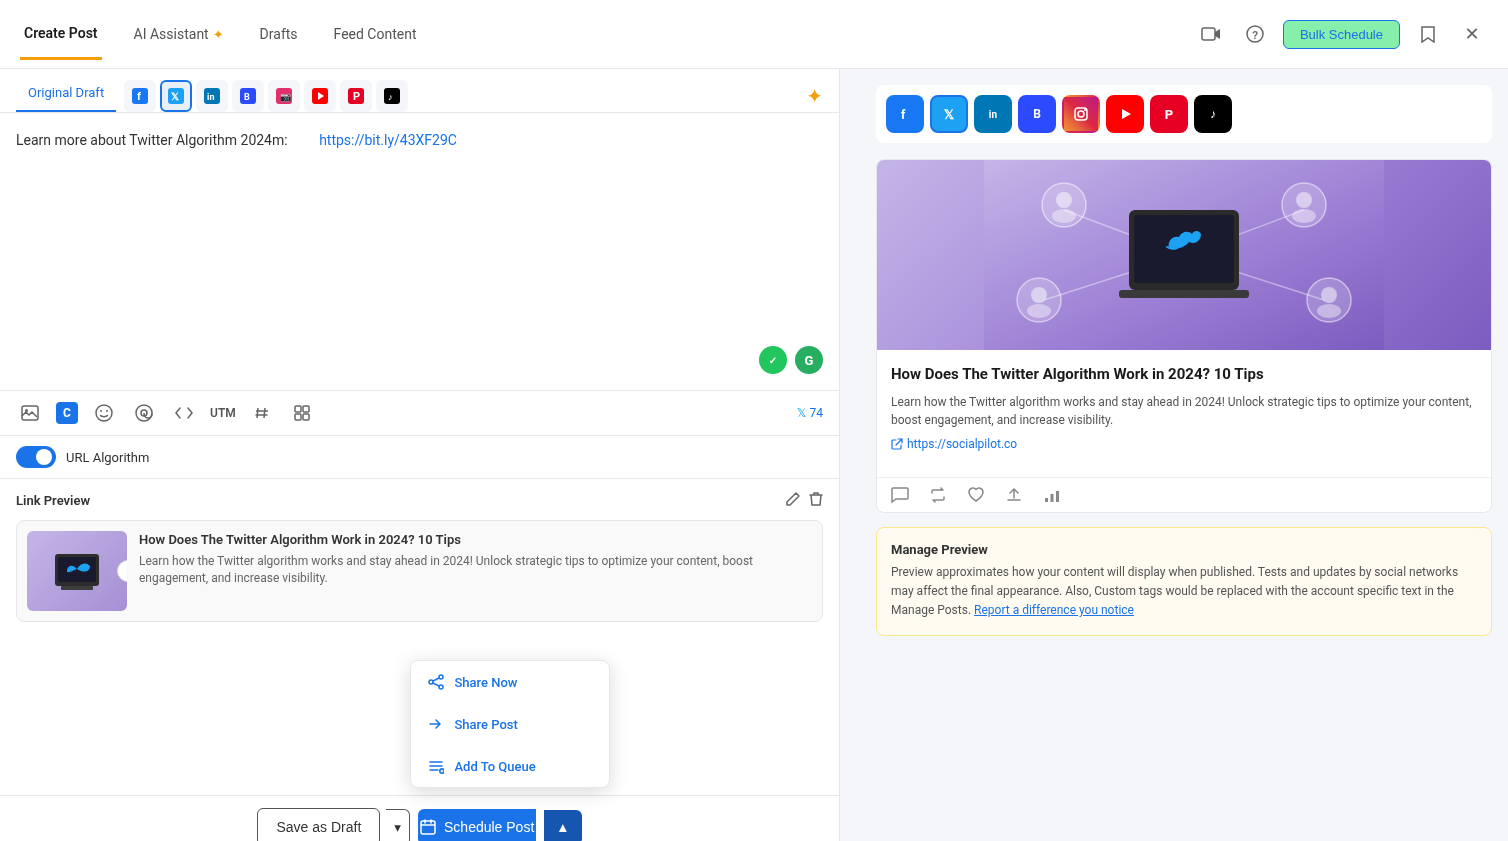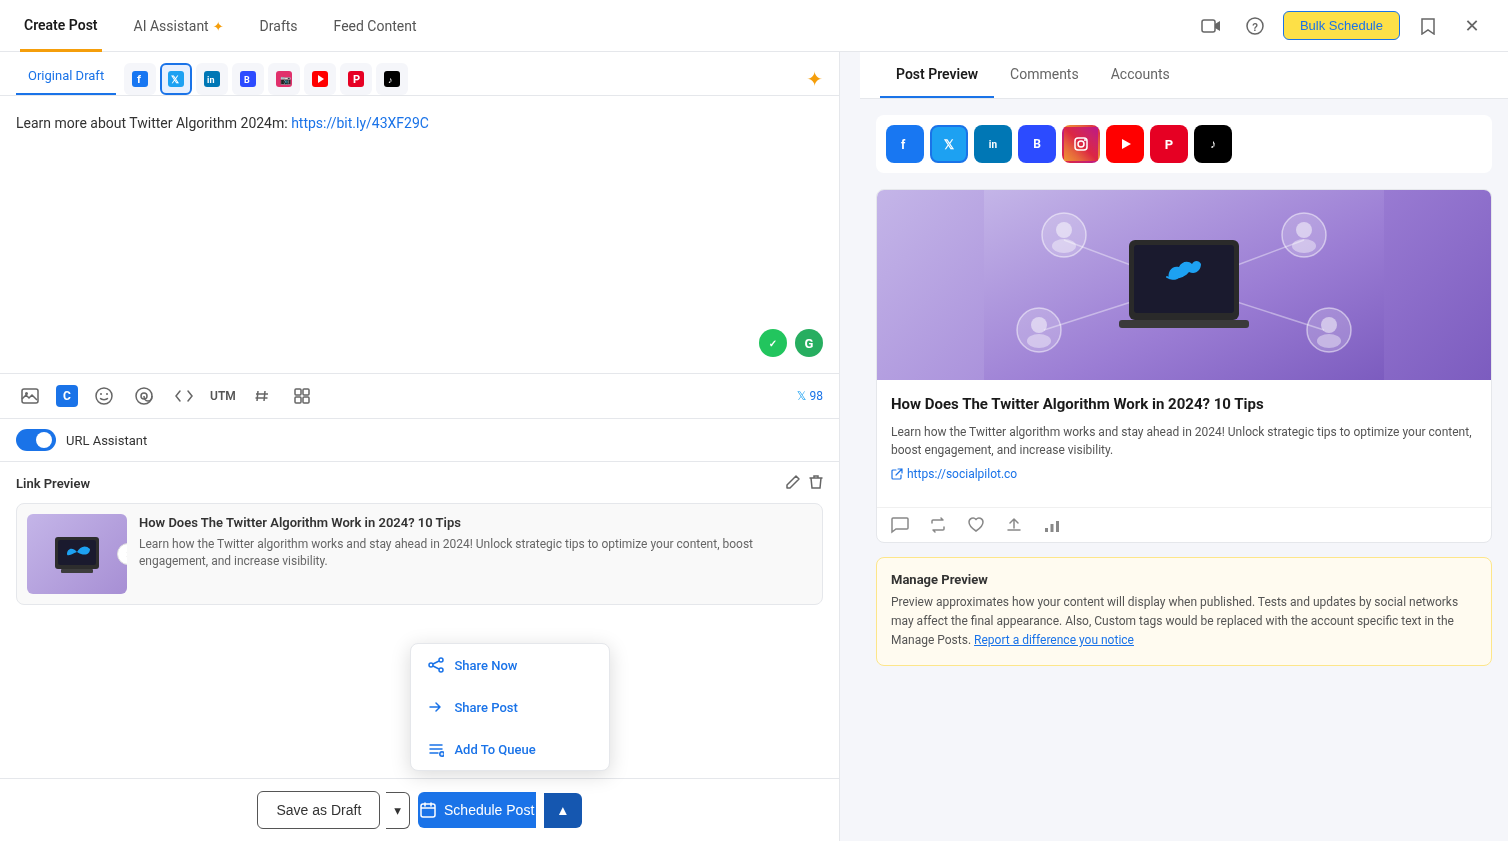--- a/index.html
+++ b/index.html
@@ -1,45 +1,45 @@
 <!DOCTYPE html>
 <html><head>
   <meta charset="utf-8">
   <style>
     * { box-sizing: border-box; margin: 0; padding: 0; }
     body { font-family: -apple-system, BlinkMacSystemFont, 'Segoe UI', Roboto, sans-serif; background: #f5f6fa; color: #333; font-size: 14px; overflow: hidden; }
 
     
-    .top-nav { display: flex; background: #fff; border-bottom: 1px solid #e5e7eb; padding: 0 20px; height: 52px; gap: 28px; position: relative; }
+    .top-nav { display: flex; align-items: center; background: #fff; border-bottom: 1px solid #e5e7eb; padding: 0 20px; height: 69px; gap: 28px; position: relative; }
     .nav-item { font-size: 14px; color: #555; cursor: pointer; padding: 0 4px; height: 52px; display: flex; align-items: center; text-decoration: none; }
     .nav-item.active { color: #1a1a1a; font-weight: 600; border-bottom: 3px solid #f59e0b; }
     .nav-ai { display: flex; align-items: center; gap: 4px; }
     .nav-right { margin-left: auto; display: flex; align-items: center; gap: 12px; }
-    .bulk-schedule-btn { border: 1.5px solid #1a73e8; color: #1a73e8; background: #fde047; border-radius: 6px; padding: 6px 16px; font-size: 13px; cursor: pointer; font-weight: 500; }
+    .bulk-schedule-btn { border: 1.5px solid #1a73e8; color: #1a73e8; background: #86efac; border-radius: 6px; padding: 6px 16px; font-size: 13px; cursor: pointer; font-weight: 500; }
     .nav-icon-btn { background: none; border: none; cursor: pointer; color: #666; font-size: 16px; display: flex; align-items: center; justify-content: center; width: 32px; height: 32px; border-radius: 4px; }
 
     
     .main-layout { display: flex; height: calc(841px - 52px); gap: 20px; }
 
     
     .left-panel { flex: 0 0 840px; background: #fff; border-right: 1px solid #e5e7eb; display: flex; flex-direction: column; overflow: hidden; }
 
     
     .draft-tabs { display: flex; align-items: center; padding: 10px 16px 0; gap: 8px; border-bottom: 1px solid #e5e7eb; }
     .draft-tab { padding: 6px 12px 10px; font-size: 13px; color: #555; cursor: pointer; border-bottom: 2px solid transparent; }
     .draft-tab.active { color: #1a73e8; border-bottom: 2px solid #1a73e8; }
     .social-tabs { display: flex; align-items: center; gap: 4px; }
     .social-tab { width: 32px; height: 32px; border-radius: 6px; display: flex; align-items: center; justify-content: center; cursor: pointer; border: 2px solid transparent; background: #f5f6fa; }
     .social-tab.active { border-color: #1a73e8; background: #e8f0fe; }
     .ai-sparkle { margin-left: auto; font-size: 18px; cursor: pointer; color: #f59e0b; }
 
     
     .editor-area { flex: 1; padding: 16px; position: relative; overflow: hidden; }
     .editor-textarea { width: 100%; height: 180px; border: none; outline: none; font-size: 14px; color: #333; resize: none; background: transparent; line-height: 1.6; }
-    .editor-link { color: #1a73e8; text-decoration: none; }
+    .editor-link { color: #1a73e8; text-decoration: none; margin-left: 28px; }
     .char-indicators { position: absolute; bottom: 16px; right: 16px; display: flex; gap: 8px; align-items: center; }
     .indicator { width: 28px; height: 28px; border-radius: 50%; display: flex; align-items: center; justify-content: center; font-size: 10px; font-weight: 600; }
     .indicator-green { background: #22c55e; color: #fff; }
     .indicator-grammarly { background: #27ae60; color: #fff; border-radius: 50%; font-weight: bold; font-size: 13px; }
 
     
     .editor-toolbar { display: flex; align-items: center; padding: 8px 16px; border-top: 1px solid #e5e7eb; gap: 12px; }
     .toolbar-btn { background: none; border: none; cursor: pointer; color: #666; font-size: 16px; width: 28px; height: 28px; display: flex; align-items: center; justify-content: center; border-radius: 4px; }
     .toolbar-c { background: #1a73e8; color: #fff; border-radius: 4px; width: 22px; height: 22px; font-size: 12px; font-weight: bold; display: flex; align-items: center; justify-content: center; cursor: pointer; }
     .toolbar-utm { font-size: 12px; font-weight: 600; color: #555; cursor: pointer; }
@@ -279,30 +279,30 @@
       <button class="toolbar-btn">
         <svg width="16" height="16" viewBox="0 0 16 16" fill="none">
             <rect x="1" y="1" width="6" height="6" rx="1" stroke="#666" stroke-width="1.5"></rect>
             <rect x="9" y="1" width="6" height="6" rx="1" stroke="#666" stroke-width="1.5"></rect>
             <rect x="1" y="9" width="6" height="6" rx="1" stroke="#666" stroke-width="1.5"></rect>
             <rect x="9" y="9" width="6" height="6" rx="1" stroke="#666" stroke-width="1.5"></rect>
           </svg>
       </button>
       <div class="char-count">
         <span style="color:#1da1f2;font-size:12px;">𝕏</span>
-        <span>98</span>
+        <span>74</span>
       </div>
     </div>
 
     <div class="url-shortening">
       <label class="toggle">
         <input type="checkbox" checked="" style="">
         <span class="toggle-slider"></span>
       </label>
-      <span class="url-label">URL Assistant</span>
+      <span class="url-label">URL Algorithm</span>
     </div>
 
     <div class="link-preview-section">
       <div class="link-preview-header">
         <span class="link-preview-title">Link Preview</span>
         <div class="link-preview-actions">
           <button class="lp-action-btn">
             <svg width="16" height="16" viewBox="0 0 16 16" fill="none">
                 <path d="M11 2l3 3-9 9H2v-3L11 2z" stroke="#666" stroke-width="1.5" stroke-linejoin="round"></path>
               </svg>
@@ -382,25 +382,20 @@
         <span>Schedule Post</span>
       </button>
       <button class="schedule-chevron">
         <span>▲</span>
       </button>
     </div>
   </div>
 
   <div class="right-panel">
 
-    <div class="right-tabs">
-      <div class="right-tab active">Post Preview</div>
-      <div class="right-tab">Comments</div>
-      <div class="right-tab">Accounts</div>
-    </div>
 
     <div class="right-content">
 
       <div class="preview-social-icons">
         <div class="psi psi-fb">
           <svg width="16" height="16" viewBox="0 0 16 16">
               <text x="4" y="13" fill="white" font-size="12" font-weight="bold">f</text>
             </svg>
         </div>
         <div class="psi psi-tw active">

